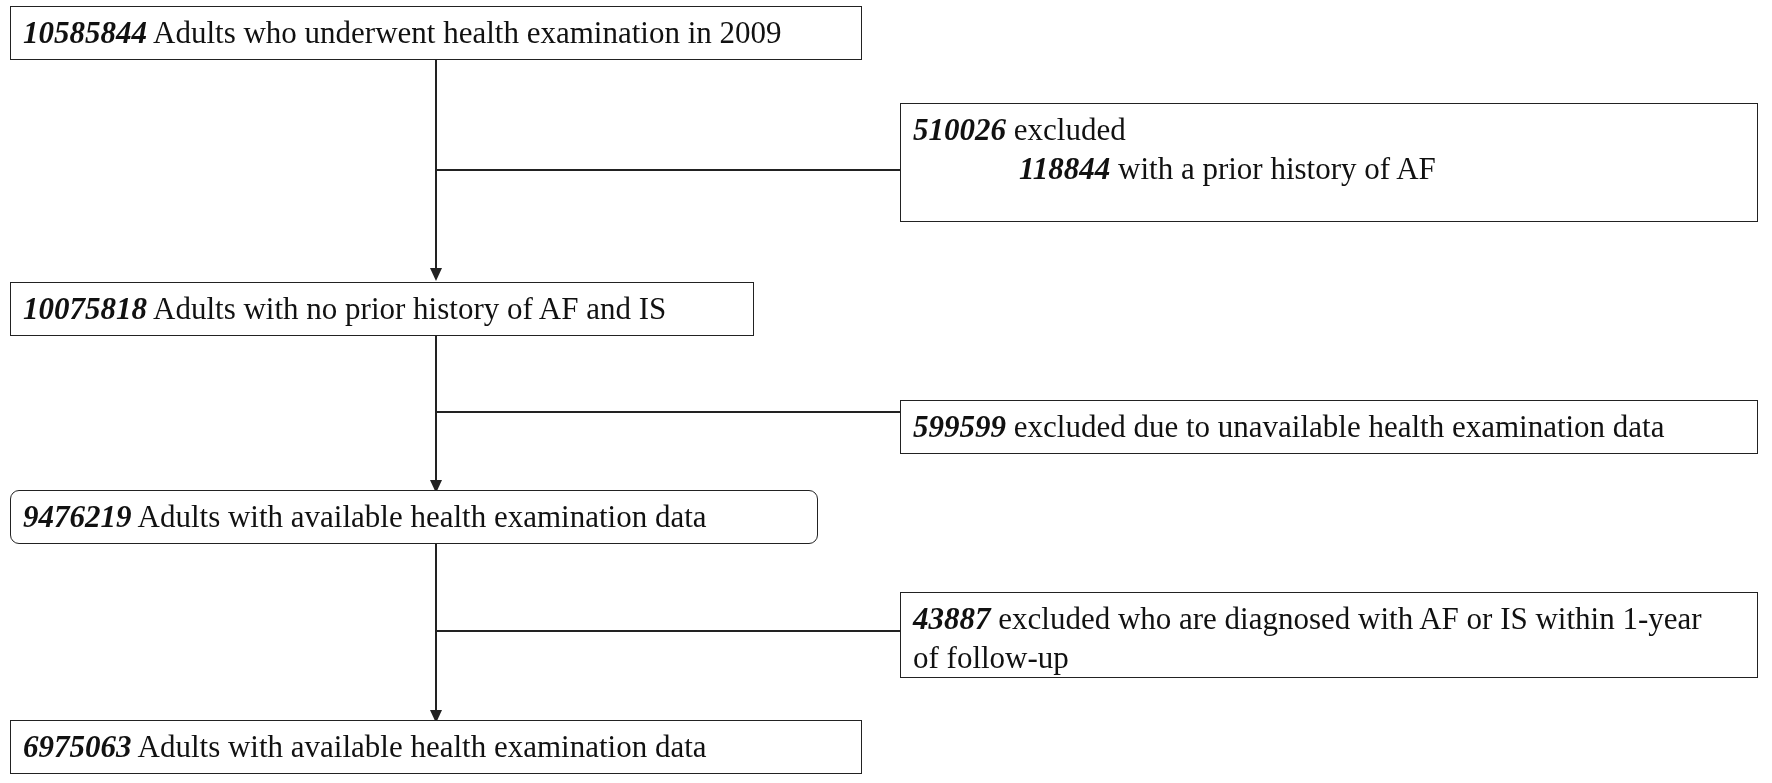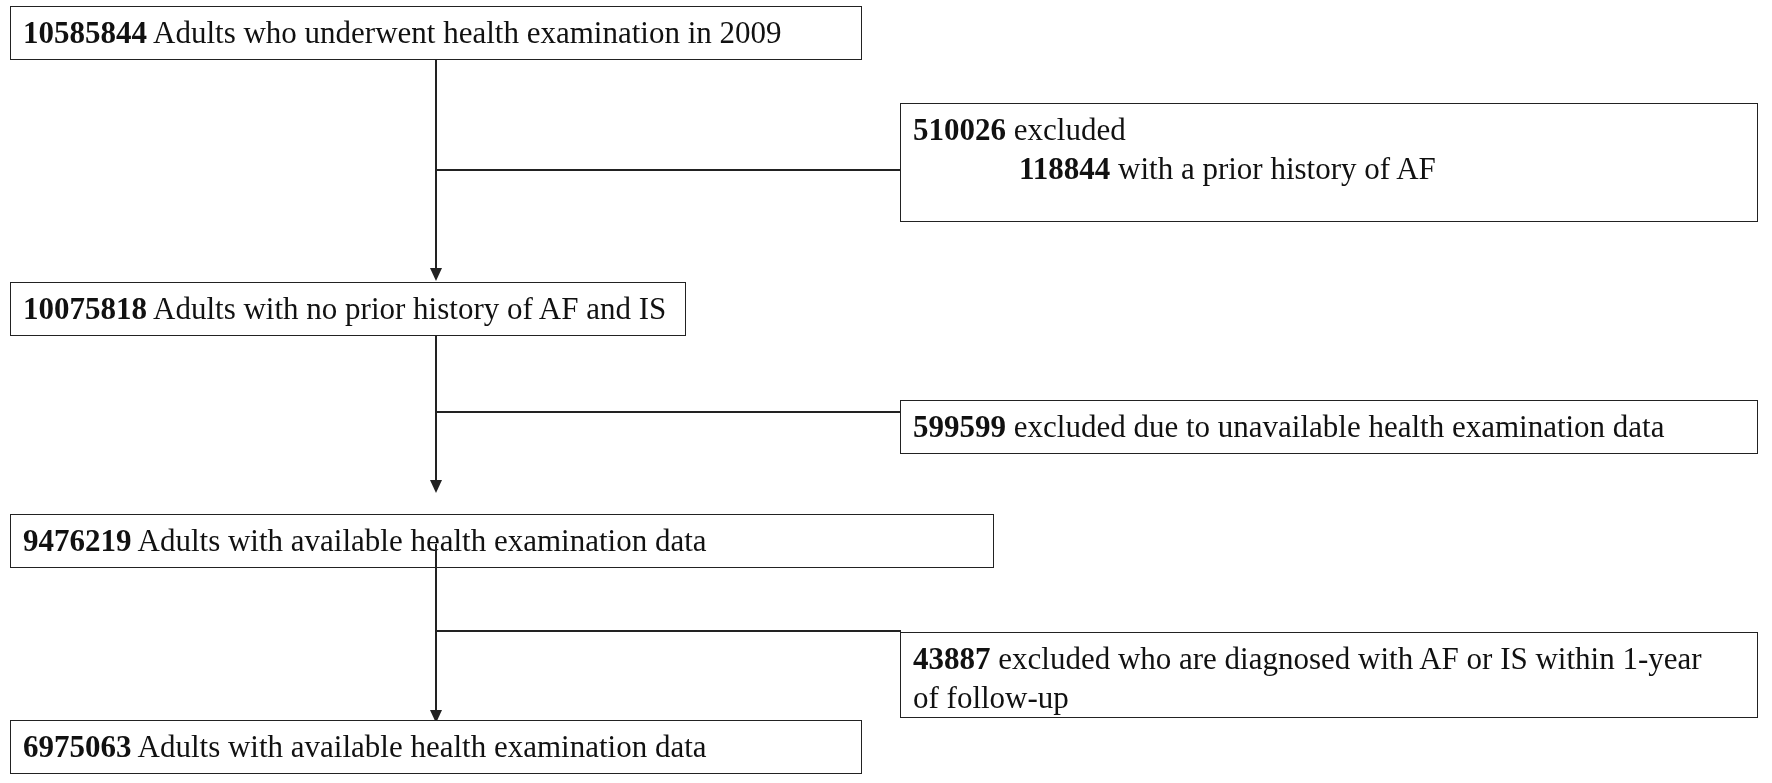--- a/index.html
+++ b/index.html
@@ -18,21 +18,21 @@
     .box {
       position: absolute;
       box-sizing: border-box;
       border: 1.5px solid #222222;
       background: #ffffff;
       font-size: 31px;
       line-height: 39px;
       padding: 6px 12px;
       white-space: nowrap;
     }
-    .box b { font-weight: bold; }
+    .box b { font-weight: bold; font-style: italic; }
     .line {
       position: absolute;
       background: #222222;
     }
     .vline { width: 2px; }
     .hline { height: 2px; }
     .arrowhead {
       position: absolute;
       width: 0; height: 0;
       border-left: 6px solid transparent;
@@ -58,44 +58,44 @@
   <span class="row">
     <b>510026</b>
     <span>excluded</span>
   </span>
   <span class="sub">
     <b>118844</b>
     <span>with a prior history of AF</span>
   </span>
 </div>
 
-<div class="box" style="left:10px; top:282px; width:676px; height:54px;">
+<div class="box" style="left:10px; top:282px; width:744px; height:54px;">
   <b>10075818</b>
   <span>Adults with no prior history of AF and IS</span>
 </div>
 
 <div class="line vline" style="left:435px; top:336px; height:148px;"></div>
 <div class="arrowhead" style="left:430px; top:480px;"></div>
 <div class="line hline" style="left:436px; top:411px; width:465px;"></div>
 
 <div class="box" style="left:900px; top:400px; width:858px; height:54px;">
   <b>599599</b>
   <span>excluded due to unavailable health examination data</span>
 </div>
 
-<div class="box" style="left:10px; top:514px; width:984px; height:54px;">
+<div class="box" style="left:10px; top:490px; width:808px; height:54px;border-radius:9px;">
   <b>9476219</b>
   <span>Adults with available health examination data</span>
 </div>
 
 <div class="line vline" style="left:435px; top:544px; height:172px;"></div>
 <div class="arrowhead" style="left:430px; top:710px;"></div>
 <div class="line hline" style="left:436px; top:630px; width:465px;"></div>
 
-<div class="box" style="left:900px; top:592px; width:858px; height:86px;margin-top:40px;">
+<div class="box" style="left:900px; top:592px; width:858px; height:86px;">
   <span class="row">
     <b>43887</b>
     <span>excluded who are diagnosed with AF or IS within 1-year</span>
   </span>
   <span class="row">of follow-up</span>
 </div>
 
 <div class="box" style="left:10px; top:720px; width:852px; height:54px;">
   <b>6975063</b>
   <span>Adults with available health examination data</span>

